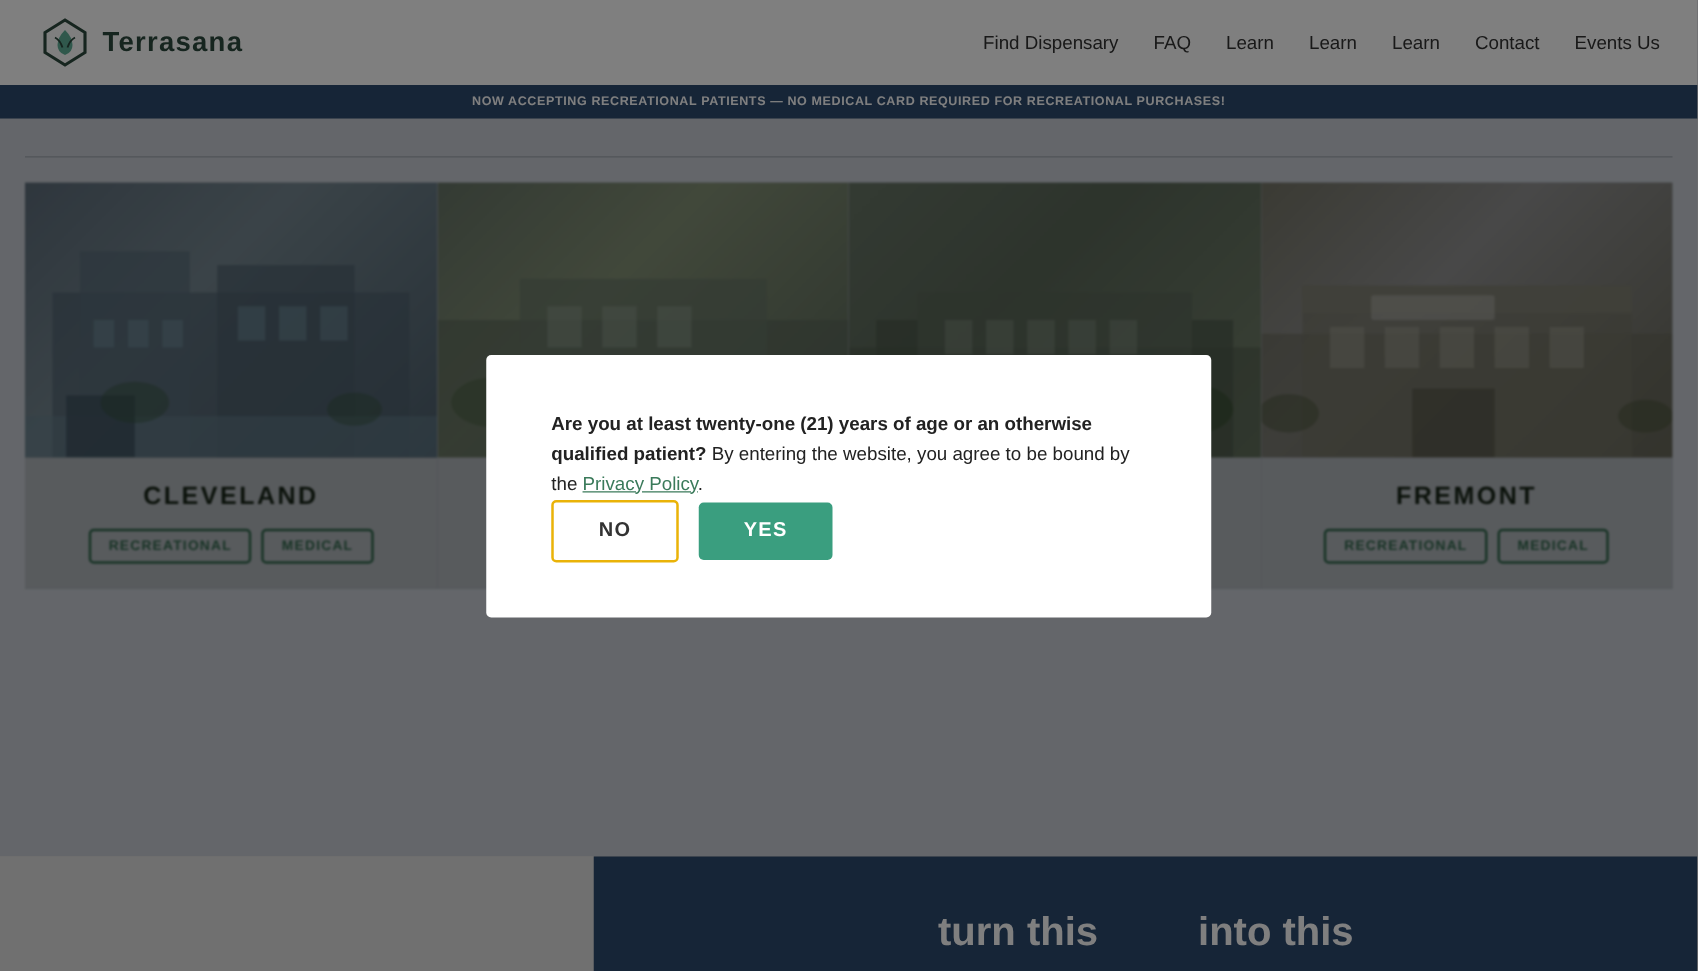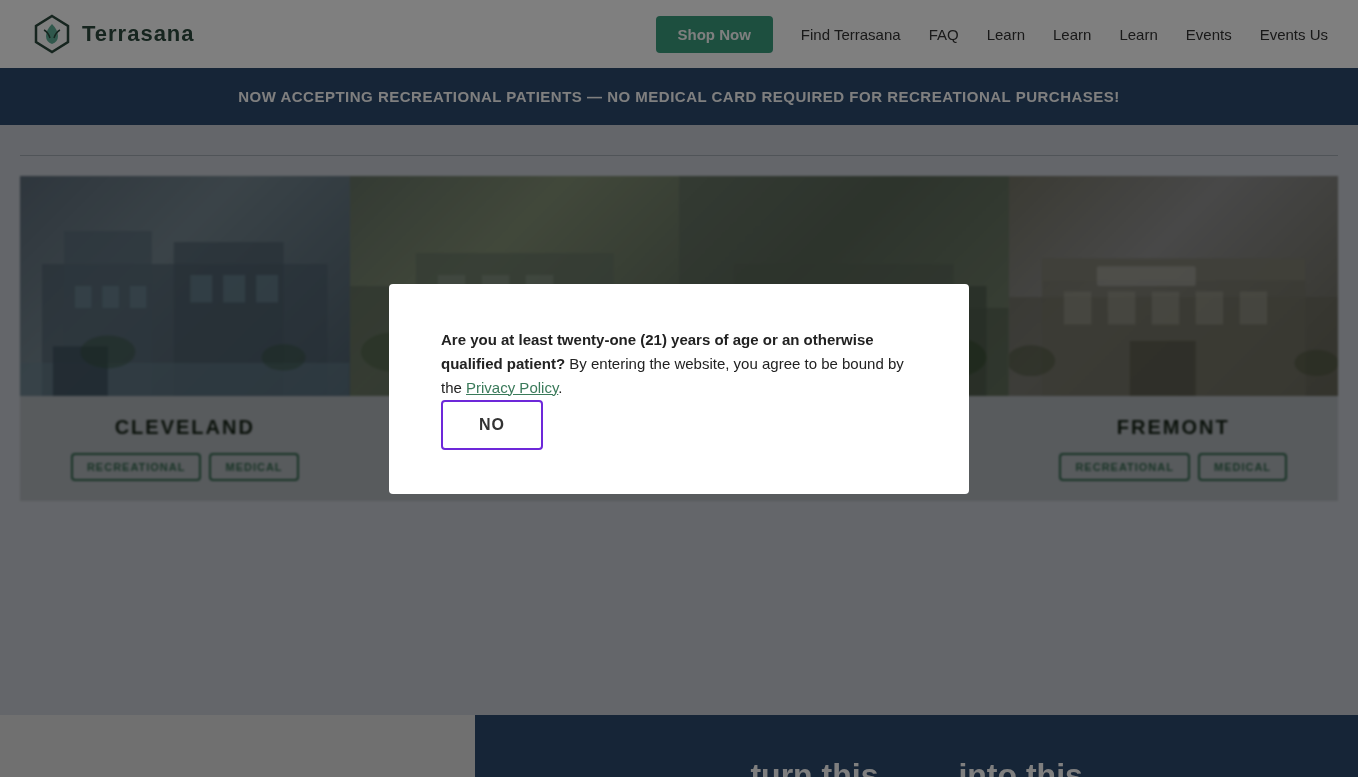--- a/index.html
+++ b/index.html
@@ -53,22 +53,22 @@
       padding: 10px 22px;
       border-radius: 4px;
       font-weight: 600;
     }
 
     
     .announcement-bar {
       background: #2d4a6e;
       color: #fff;
       text-align: center;
-      padding: 20px 20px;
-      font-size: 15px;
+      padding: 8px 20px;
+      font-size: 10px;
       font-weight: 600;
       letter-spacing: 0.5px;
     }
 
     
     .main-content {
       background: #c8cdd4;
       padding: 30px 20px 30px;
       min-height: 590px;
       position: relative;
@@ -173,21 +173,21 @@
       color: #3a7a5a;
       text-decoration: underline;
     }
     .modal-buttons {
       display: flex;
       gap: 16px;
       align-items: center;
     }
     .btn-no {
       background: #fff;
-      border: 2px solid #6d28d9;
+      border: 2px solid #eab308;
       color: #333;
       font-size: 16px;
       font-weight: 700;
       padding: 14px 36px;
       border-radius: 4px;
       cursor: pointer;
       letter-spacing: 1px;
     }
     .btn-yes {
       background: #3a9e7f;
@@ -241,27 +241,26 @@
   <div class="logo-area">
     <svg class="logo-icon" viewBox="0 0 44 44">
       <polygon points="22,4 38,14 38,30 22,40 6,30 6,14" fill="none" stroke="#2d4a3e" stroke-width="2.5"></polygon>
       <path d="M22 12 Q16 18 16 24 Q16 30 22 32 Q28 30 28 24 Q28 18 22 12Z" fill="#3a9e7f" opacity="0.8"></path>
       <path d="M14 18 Q18 20 20 26" fill="none" stroke="#2d4a3e" stroke-width="1.5"></path>
       <path d="M30 18 Q26 20 24 26" fill="none" stroke="#2d4a3e" stroke-width="1.5"></path>
     </svg>
     <span class="logo-text">Terrasana</span>
   </div>
   <div class="nav-links">
-    <a class="nav-link cta-btn">Shop Now</a>
-    <a class="nav-link">Find Terrasana</a>
+    <a class="nav-link">Find Dispensary</a>
     <a class="nav-link">FAQ</a>
     <a class="nav-link">Learn</a>
     <a class="nav-link">Learn</a>
     <a class="nav-link">Learn</a>
-    <a class="nav-link">Events</a>
+    <a class="nav-link">Contact</a>
     <a class="nav-link">Events Us</a>
   </div>
 </nav>
 
 <div class="announcement-bar">
   <span>NOW ACCEPTING RECREATIONAL PATIENTS — NO MEDICAL CARD REQUIRED FOR RECREATIONAL PURCHASES!</span>
 </div>
 
 <div class="main-content">
   <hr class="divider-line">
@@ -383,15 +382,16 @@
 
 <div class="modal-overlay">
   <div class="modal">
     <p class="modal-body">
       <strong>Are you at least twenty-one (21) years of age or an otherwise qualified patient?</strong>
       <span> By entering the website, you agree to be bound by the </span>
       <a href="#">Privacy Policy</a><span>.</span>
     </p>
     <div class="modal-buttons">
       <button class="btn-no">NO</button>
+      <button class="btn-yes">YES</button>
     </div>
   </div>
 </div>
 
 </body></html>

